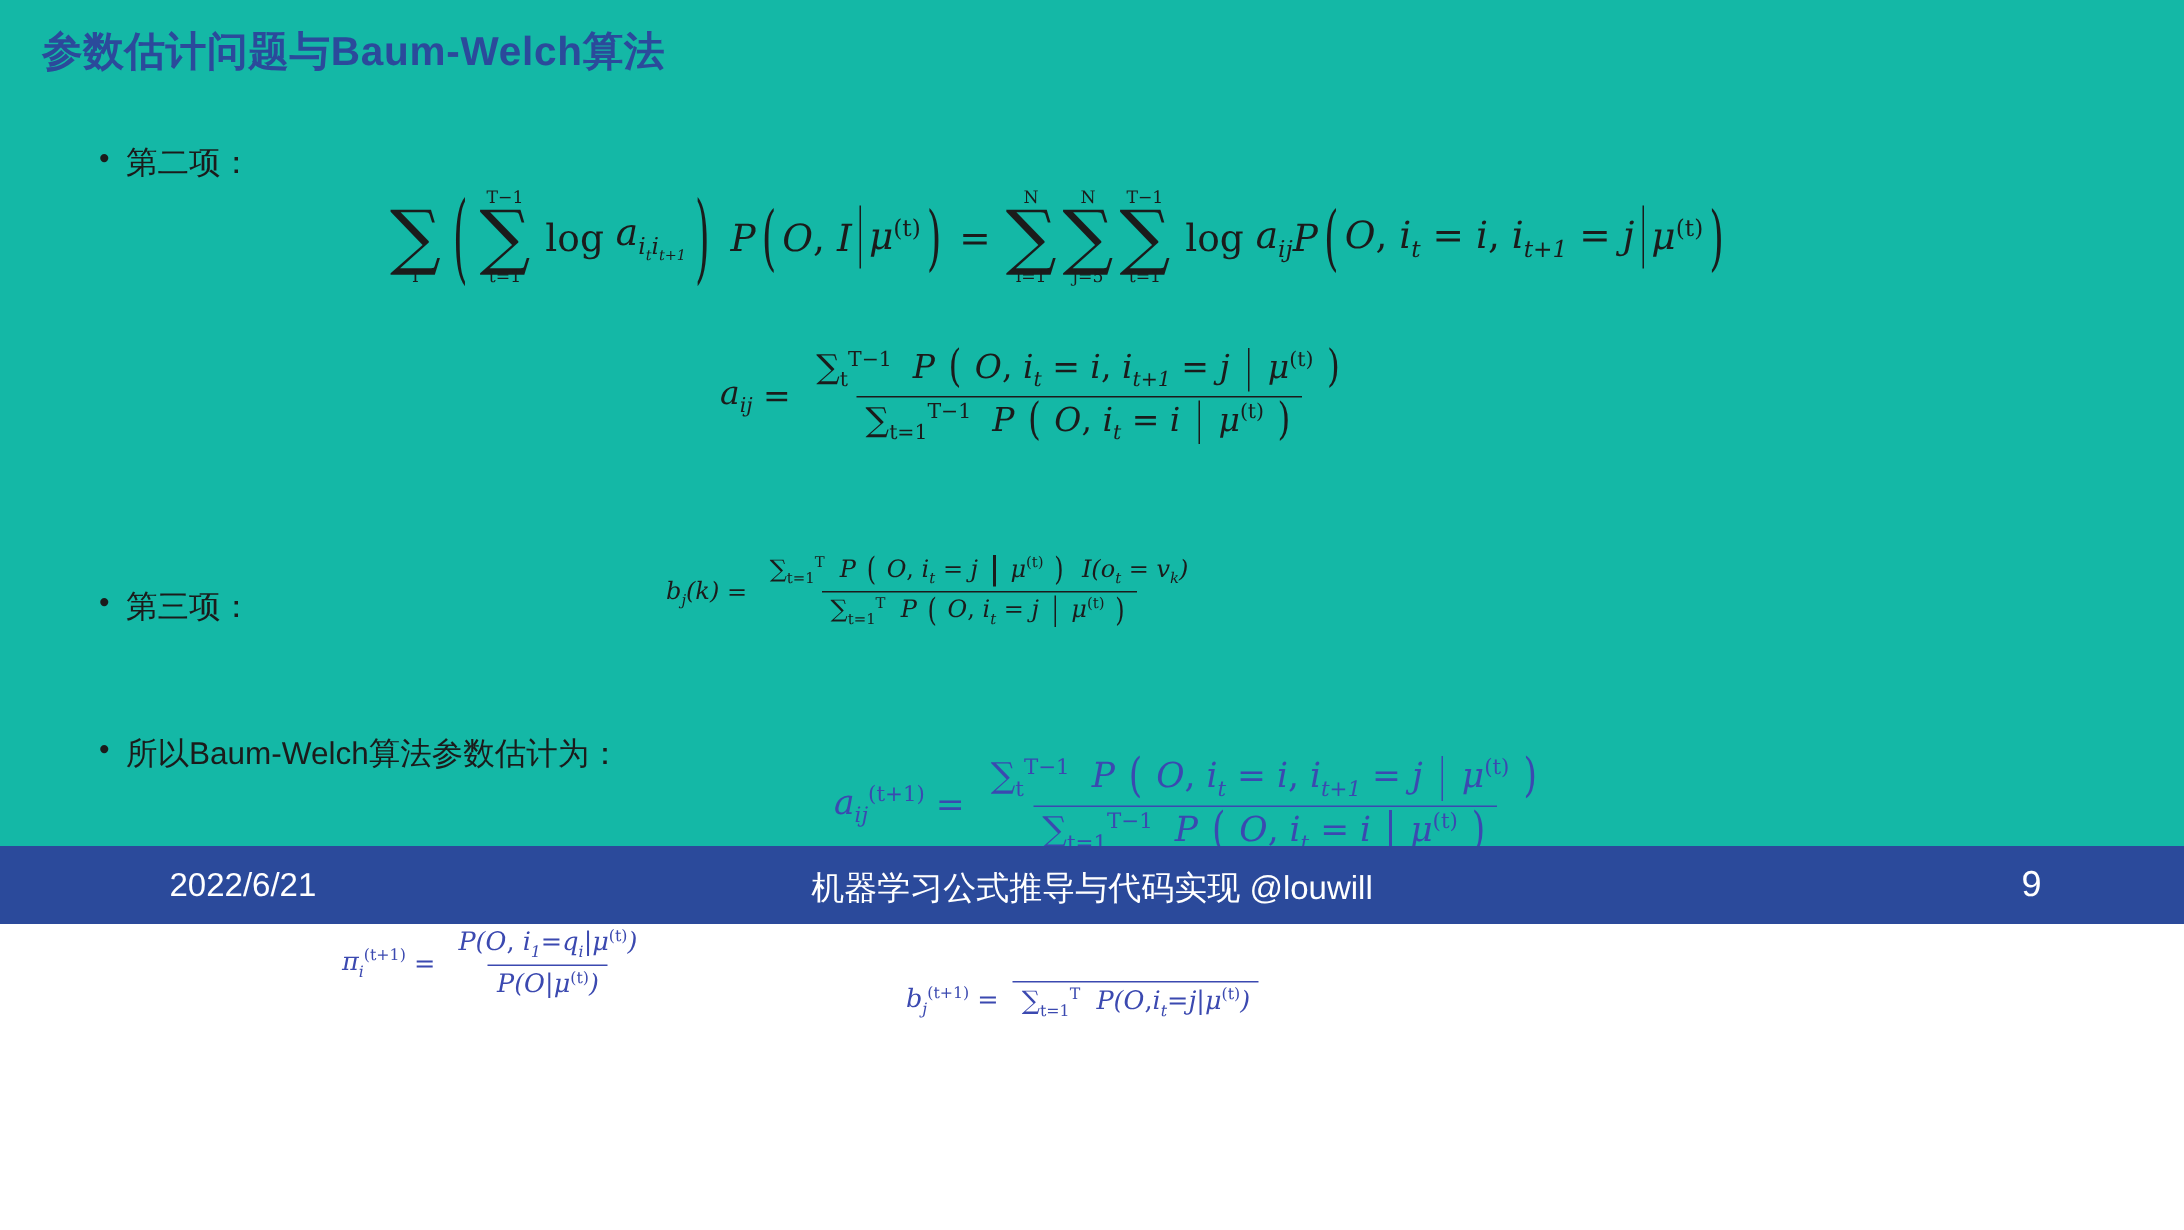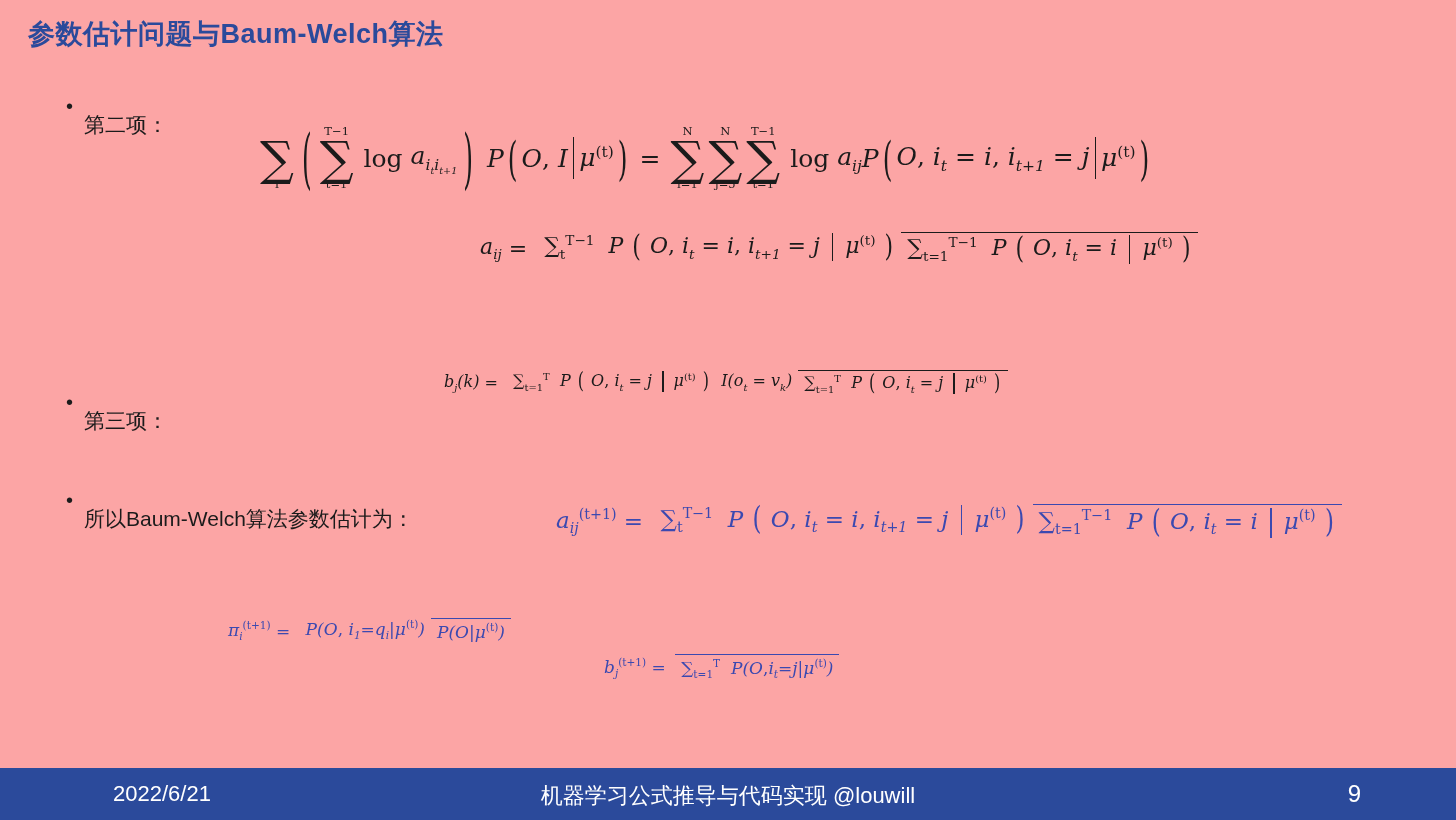--- a/index.html
+++ b/index.html
@@ -10,22 +10,22 @@
     width: 1456px;
     height: 820px;
     background: #ffffff;
     font-family: "Liberation Sans", sans-serif;
     overflow: hidden;
     position: relative;
   }
   .slide {
     position: relative;
     width: 1456px;
-    height: 820px;
-    background: #fca5a5;
+    height: 616px;
+    background: #14b8a6;
   }
   .title {
     position: absolute;
     left: 28px;
     top: 16px;
     font-size: 27px;
     font-weight: bold;
     color: #2b4a9b;
     letter-spacing: 0.5px;
   }
@@ -38,41 +38,40 @@
   }
   .bullet .dot {
     width: 18px;
     font-size: 20px;
     line-height: 1;
     color: #1b1b1b;
     padding-top: 2px;
   }
   .bullet .btxt {
     white-space: nowrap;
-    margin-top: 17px;
   }
   .b1 { left: 66px; top: 94px; }
   .b2 { left: 66px; top: 390px; }
   .b3 { left: 66px; top: 488px; }
 
   
   .math {
     position: absolute;
     font-family: "DejaVu Serif", serif;
     color: #1b1b1b;
     font-style: italic;
     white-space: nowrap;
   }
   .math.blue { color: #3b49b0; }
   .up { font-style: normal; }
 
   
   .frac {
     display: inline-flex;
-    flex-direction: row;
+    flex-direction: column;
     align-items: center;
     vertical-align: middle;
     margin: 0 4px;
     justify-content: flex-end;
   }
   .frac .num {
     padding: 0 6px 2px 6px;
     line-height: 1.15;
   }
   .frac .den {

